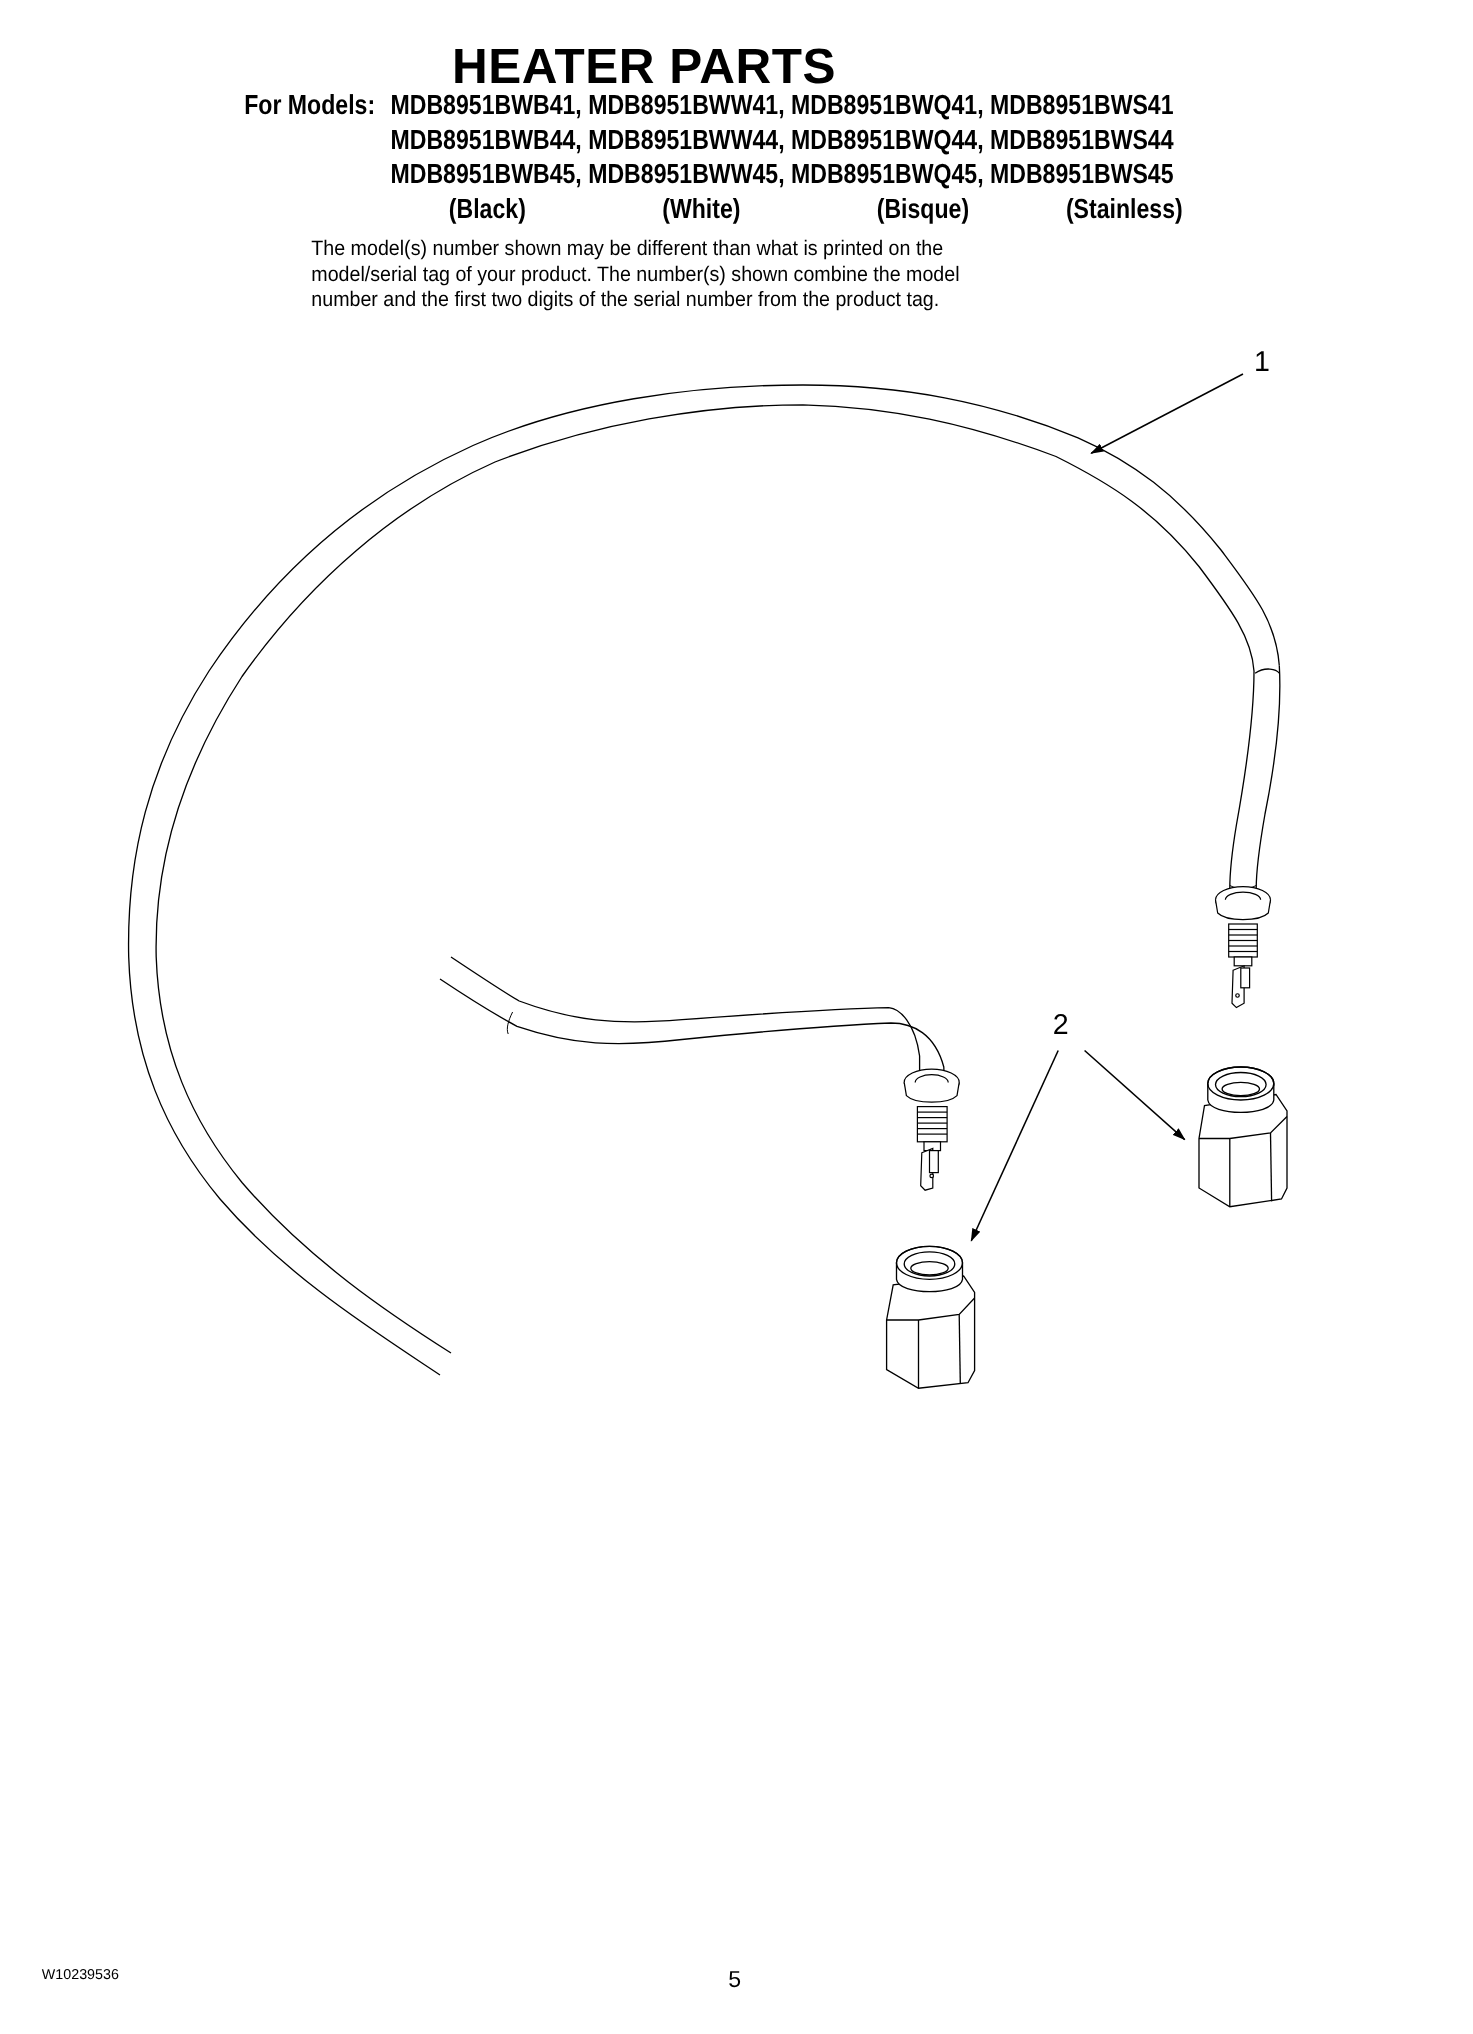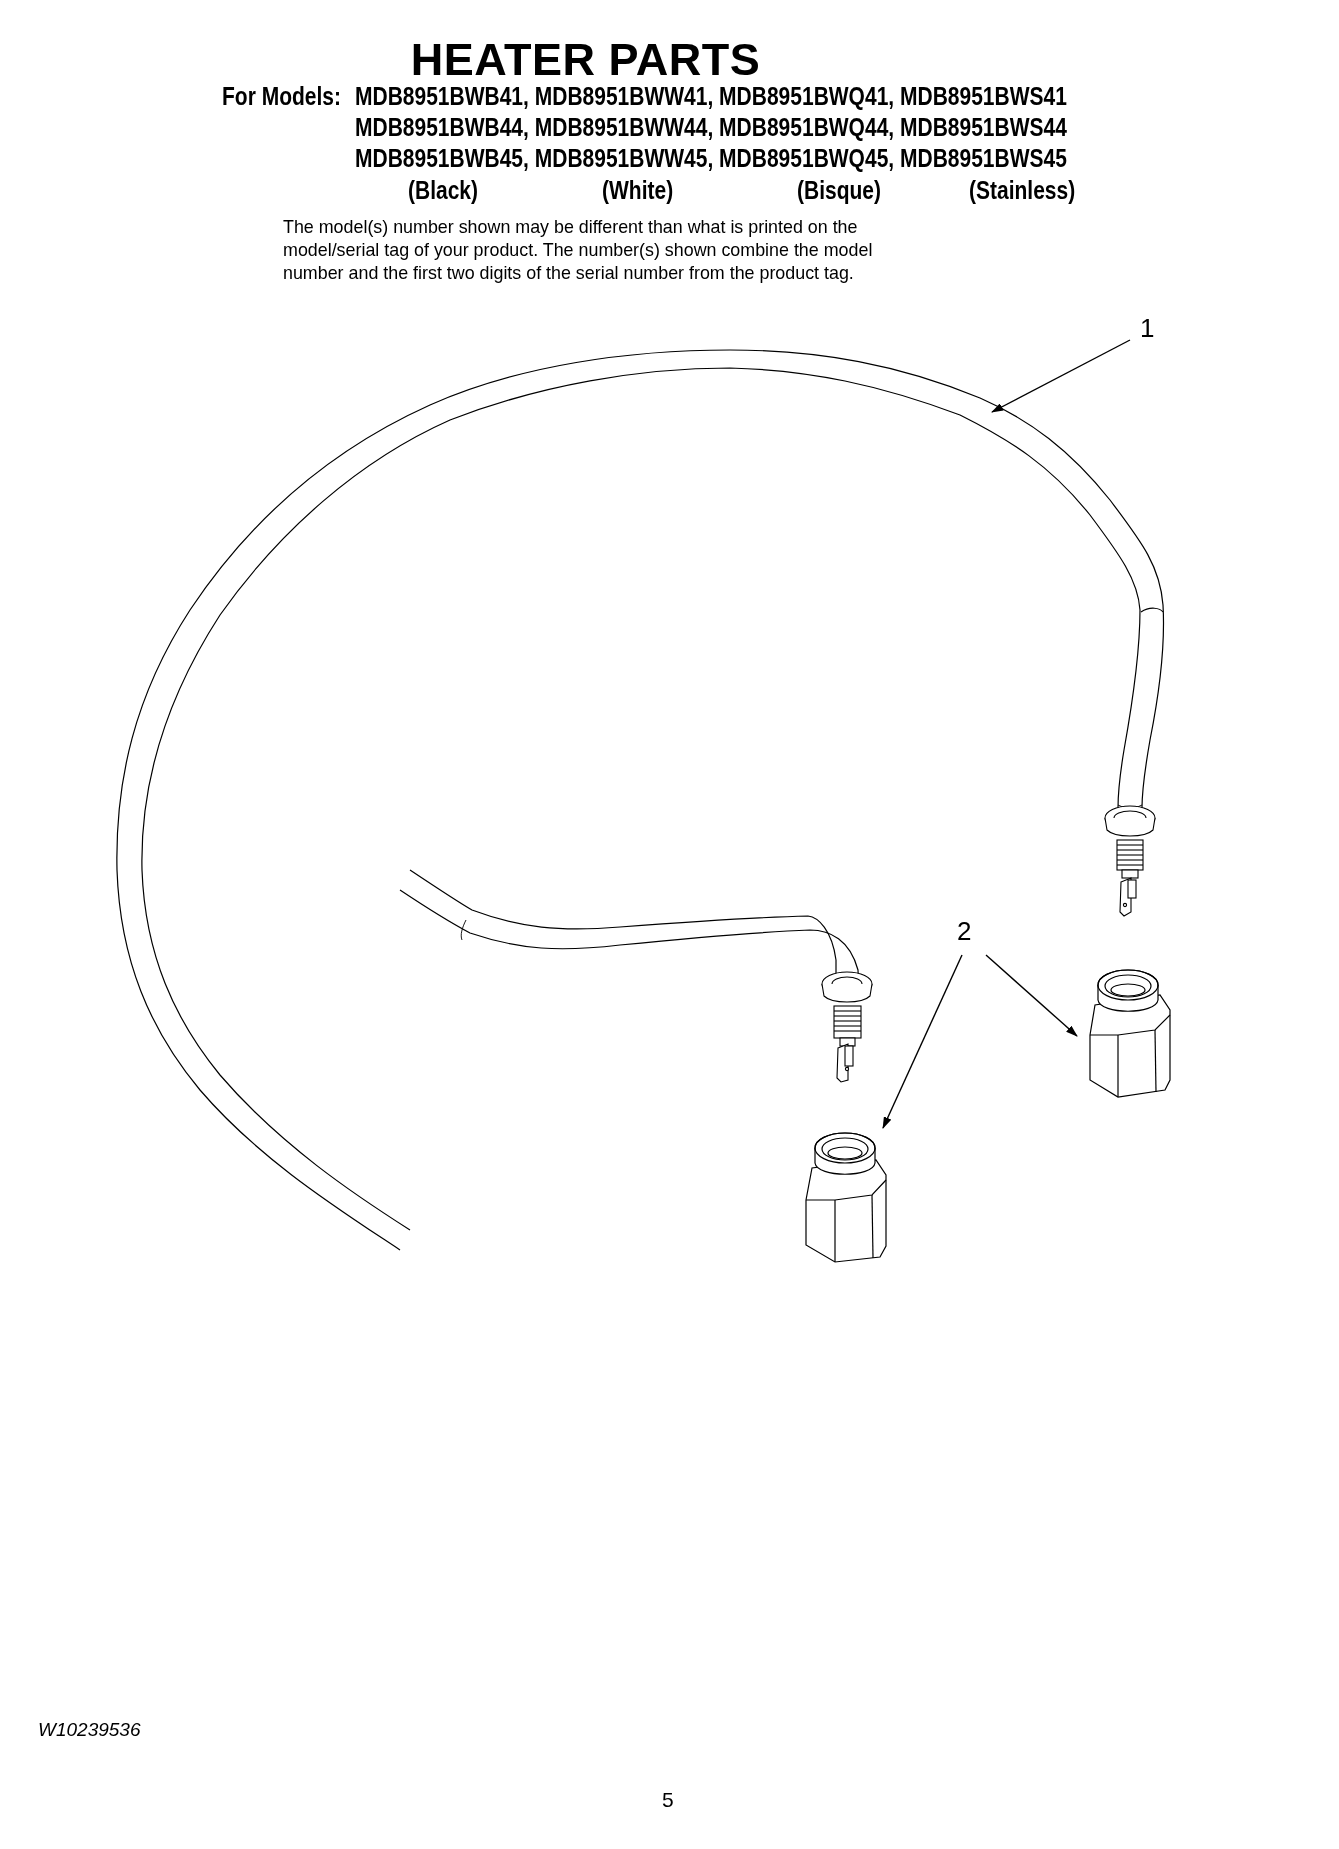--- a/index.html
+++ b/index.html
@@ -4,21 +4,21 @@
 <style>
   html, body { margin:0; padding:0; background:#ffffff; }
   body { width:1339px; height:1849px; position:relative; overflow:hidden; font-family:"Liberation Sans", sans-serif; color:#000; }
   .abs { position:absolute; white-space:nowrap; }
   .title { left:0; width:1171px; top:34px; text-align:center; font-weight:bold; font-size:45px; letter-spacing:0.5px; }
   .models-label { left:222px; font-weight:bold; font-size:25px; transform:scaleX(0.84); transform-origin:left top; }
   .model-row { left:355px; font-weight:bold; font-size:25px; transform:scaleX(0.84); transform-origin:left top; }
   .color-label { font-weight:bold; font-size:25px; transform:scaleX(0.84); transform-origin:left top; }
   .desc { left:283px; font-size:19px; line-height:23px; transform:scaleX(0.94); transform-origin:left top; }
   .callout { font-size:26px; font-weight:normal; }
-  .footer-code { left:38px; top:1719px; font-size:19px;font-style:italic; }
+  .footer-code { left:38px; top:1787px; font-size:13px; }
   .page-num { left:662px; top:1788px; font-size:21px; }
   svg.drawing { position:absolute; left:0; top:0; }
 </style>
 </head>
 <body>
 
 <div class="abs title">HEATER PARTS</div>
 
 <div class="abs models-label" style="top:82px;">For Models:</div>
 <div class="abs model-row" style="top:82px;">MDB8951BWB41, MDB8951BWW41, MDB8951BWQ41, MDB8951BWS41</div>

